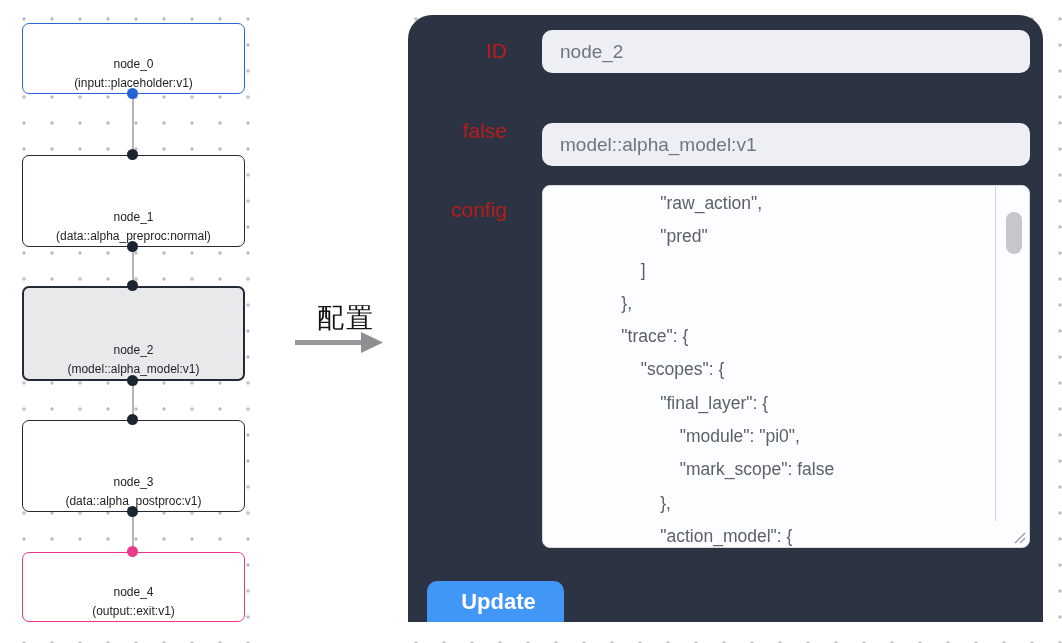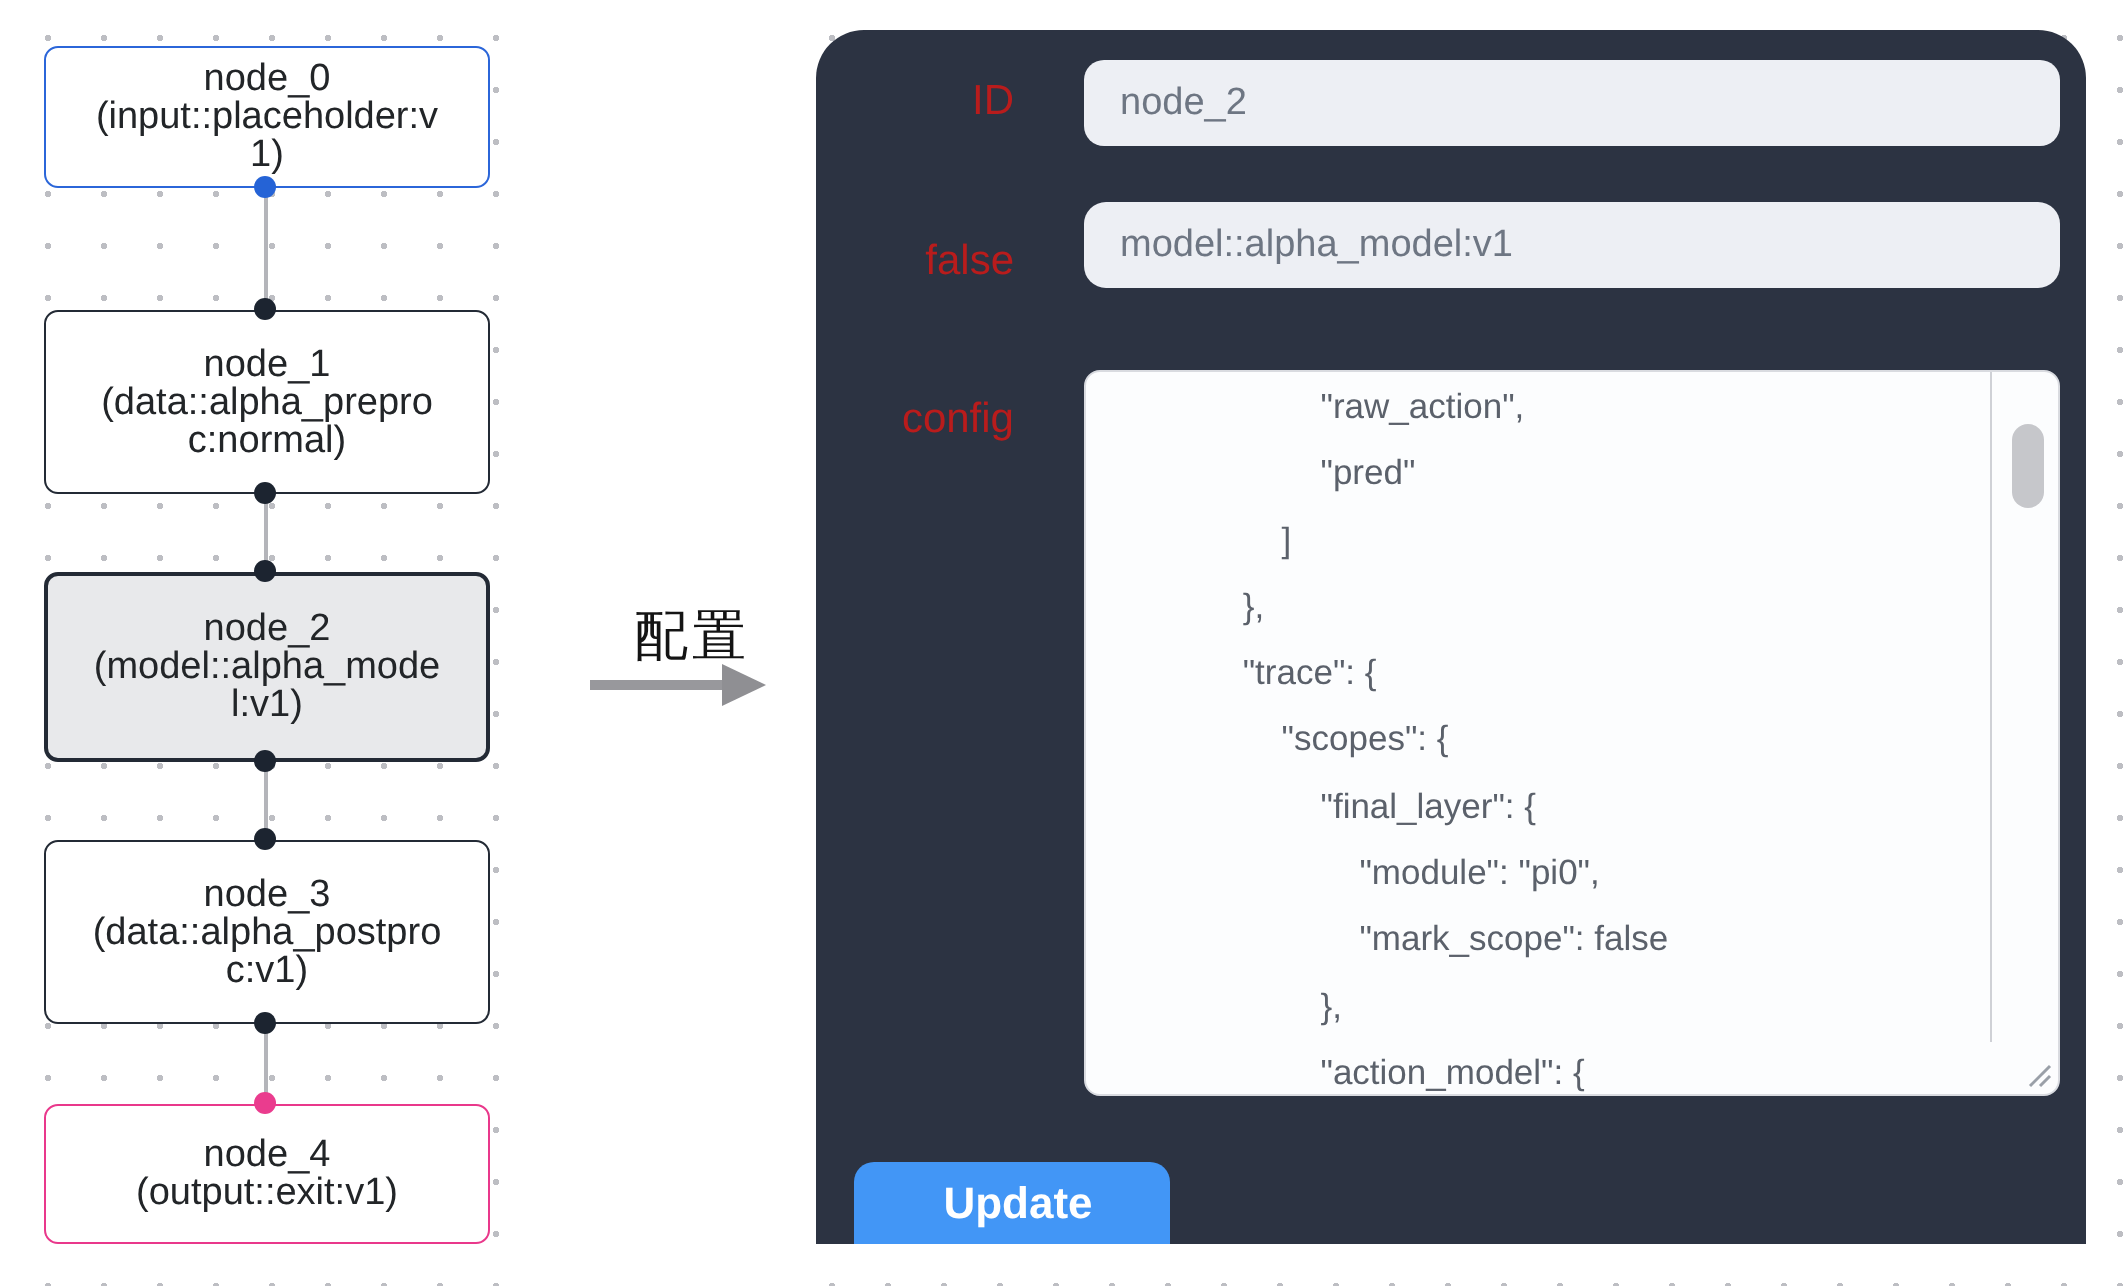--- a/index.html
+++ b/index.html
@@ -11,22 +11,22 @@
   .dots {
     background-image: radial-gradient(circle, #bdbec3 1.5px, transparent 1.7px);
     background-size: 28px 26px;
     background-position: 10px 6px;
   }
   
   .flow-canvas { position:absolute; left:0; top:0; width:266px; height:643px; }
   .flow-node {
     position:absolute; left:22px; width:223px; background:#ffffff;
     border:1.5px solid #232a35; border-radius:7px;
-    display:flex; flex-direction:column; align-items:center; justify-content:center;
-    text-align:center; font-size:19px; line-height:19px; color:#222528;
+    display:flex; flex-direction:column; align-items:center; justify-content:flex-end;
+    text-align:center; font-size:12px; line-height:19px; color:#222528;
     padding:0 21px; word-break:break-all; z-index:2;
   }
   .n-input    { border-color:#2b66d9; }
   .n-selected { border-width:2px; background:#e8e9eb; }
   .n-output   { border-color:#e9388b; }
   .edge { position:absolute; left:132px; width:2px; background:#b4b5ba; z-index:1; }
   .handle {
     position:absolute; left:127px; width:11px; height:11px; border-radius:50%;
     background:#1c2430; z-index:3;
   }
@@ -66,21 +66,21 @@
   .sb-gutter {
     position:absolute; right:0; top:0; width:34px; height:335px;
     border-left:1px solid #cfd1d6;
   }
   .sb-thumb {
     position:absolute; right:7px; top:26px; width:16px; height:42px;
     border-radius:8px; background:#c6c7cb;
   }
   .resize-grip { position:absolute; right:2px; bottom:2px; }
   .update-btn {
-    position:absolute; left:427px; top:581px; width:158px; height:41px;
+    position:absolute; left:427px; top:581px; width:137px; height:41px;
     background:#4296f6; color:#ffffff; border:none; border-radius:10px 10px 0 0;
     font-size:22px; font-weight:bold; font-family:"Liberation Sans", sans-serif;
     z-index:6; text-align:center; line-height:38px;padding-left:12px;
   }
 </style>
 </head>
 <body>
 
 <div class="flow-canvas dots">
 
@@ -132,21 +132,21 @@
 
 <div class="detail-canvas dots"></div>
 
 <div class="inspector"></div>
 
 <div class="f-label" style="top:39px;">ID</div>
 <div class="f-label" style="top:119px;">false</div>
 <div class="f-label" style="top:198px;">config</div>
 
 <input class="f-input" style="top: 30px;" value="node_2">
-<input class="f-input" style="top: 101px; border-radius: 11px;" value="model::alpha_model:v1">
+<input class="f-input" style="top: 123px;" value="model::alpha_model:v1">
 
 <div class="config-box">
   <pre>                    "raw_action",
                     "pred"
                 ]
             },
             "trace": {
                 "scopes": {
                     "final_layer": {
                         "module": "pi0",

